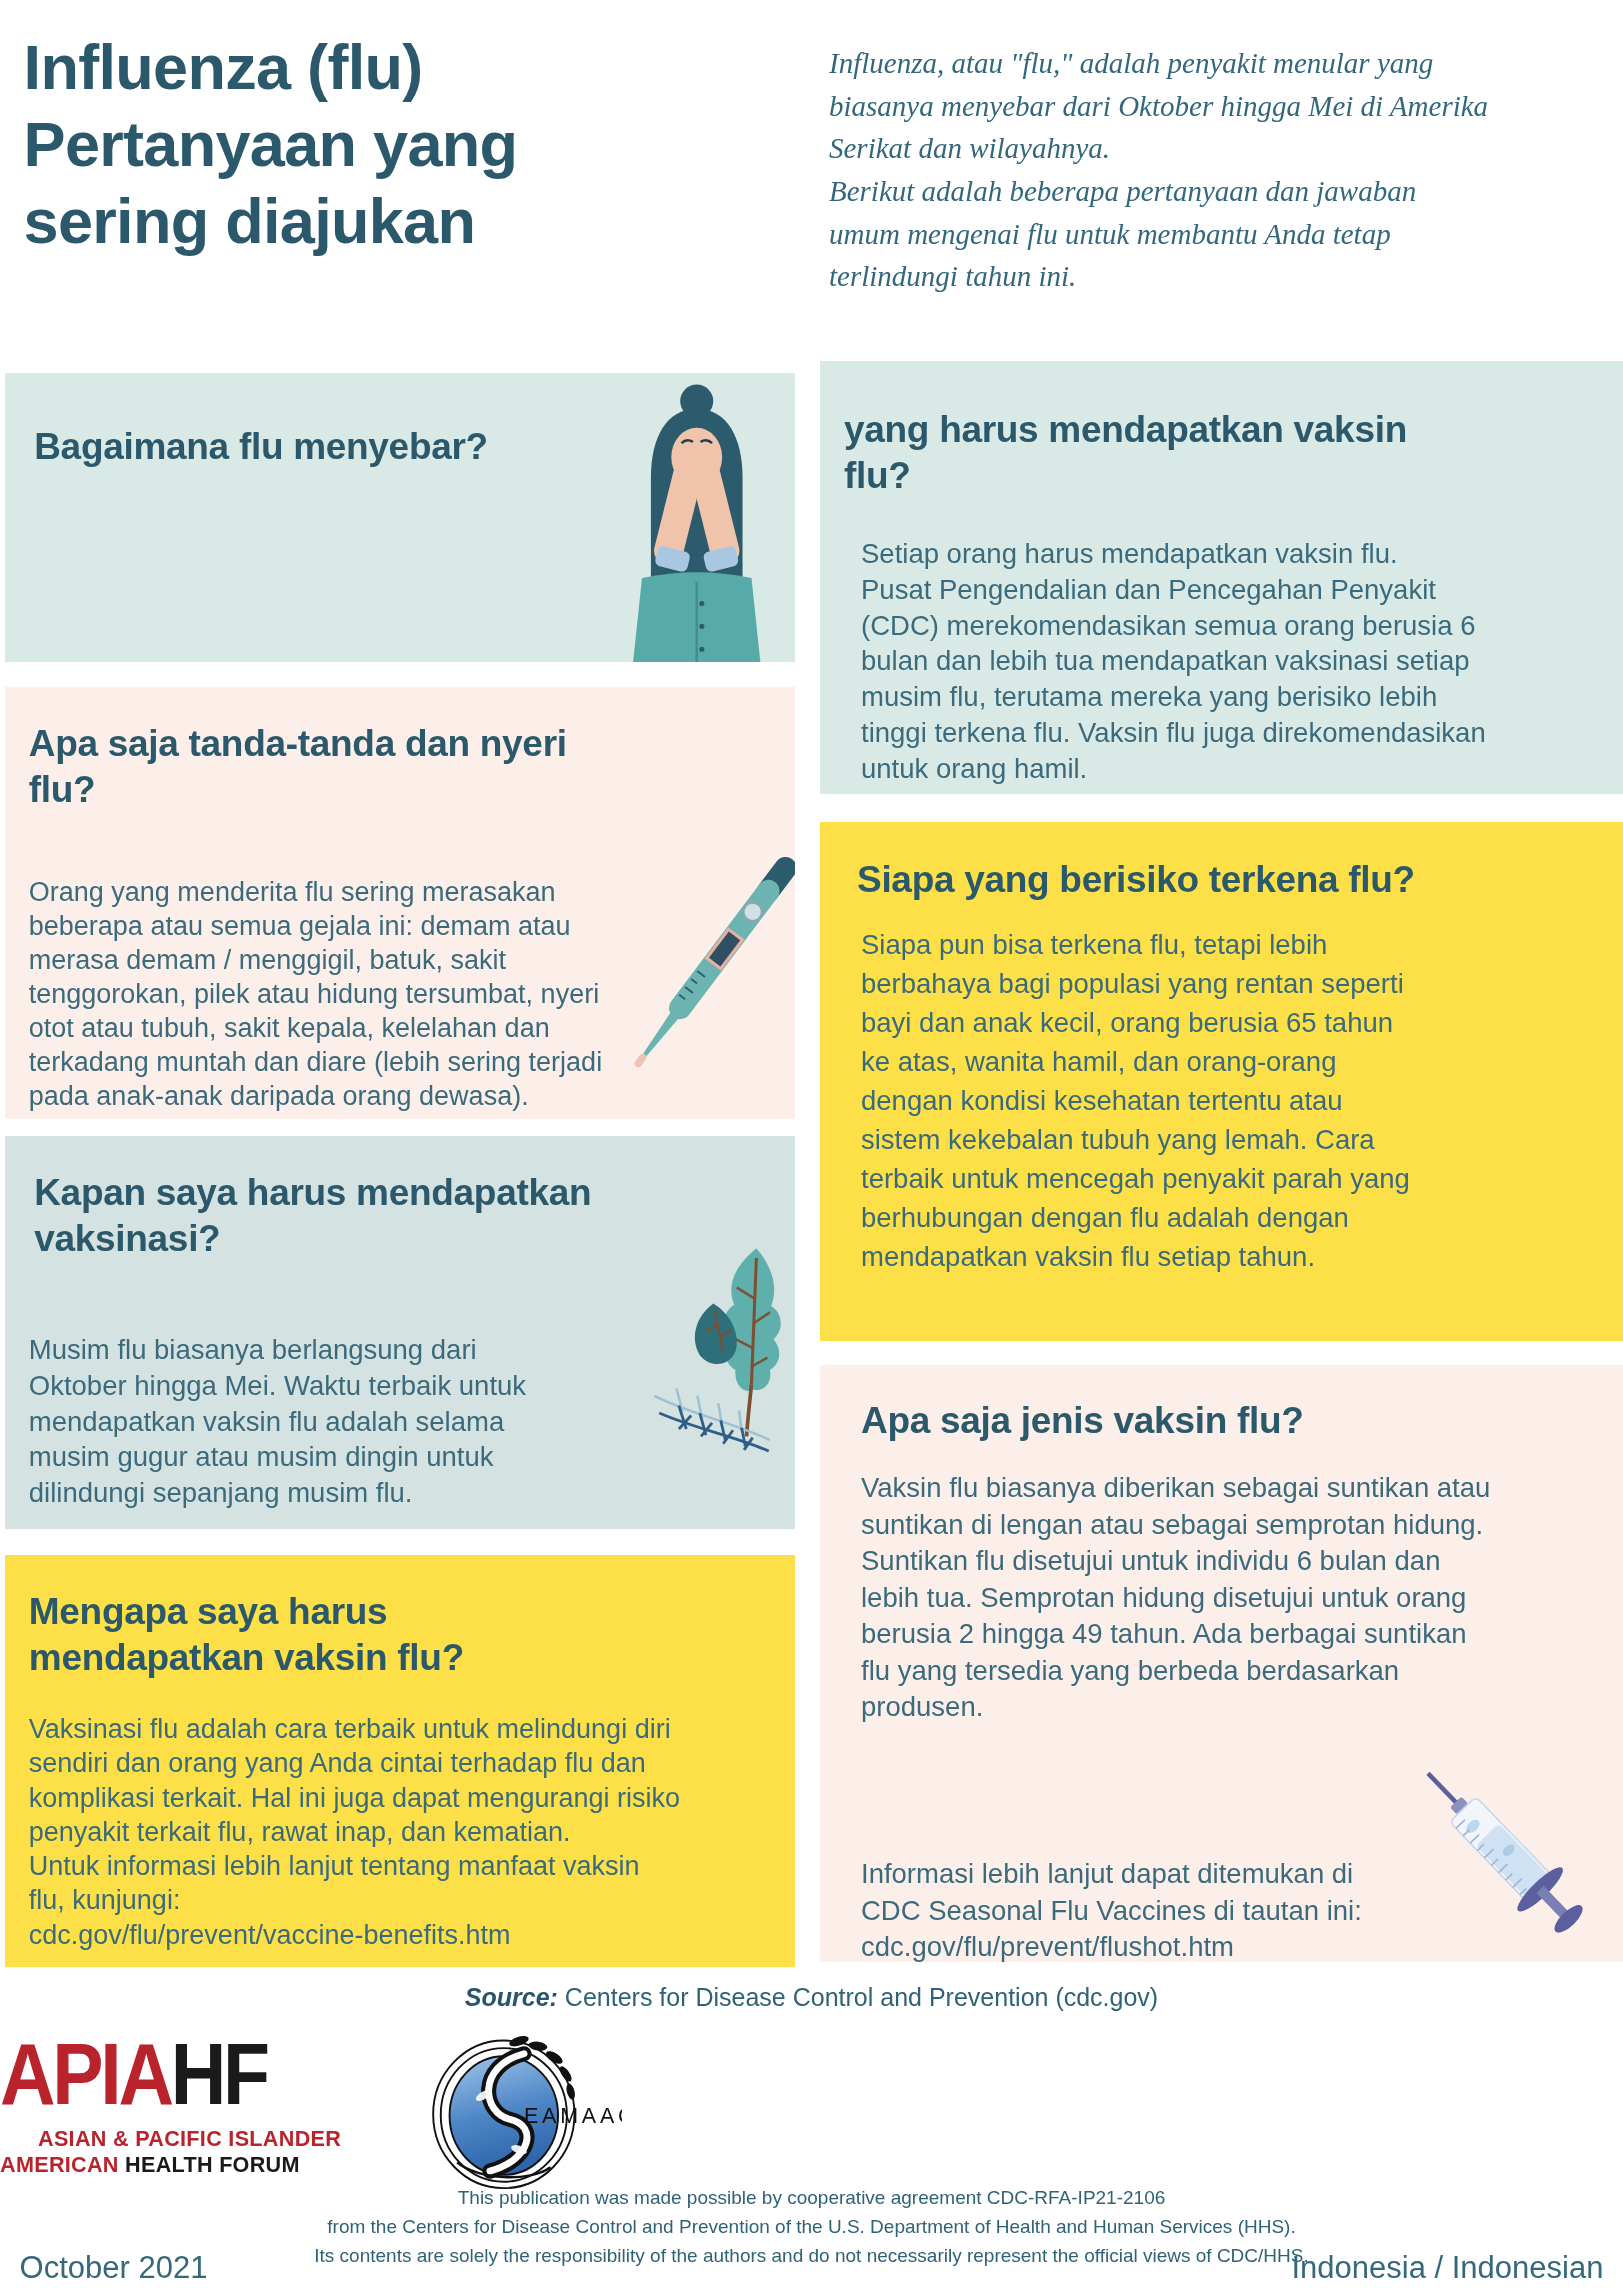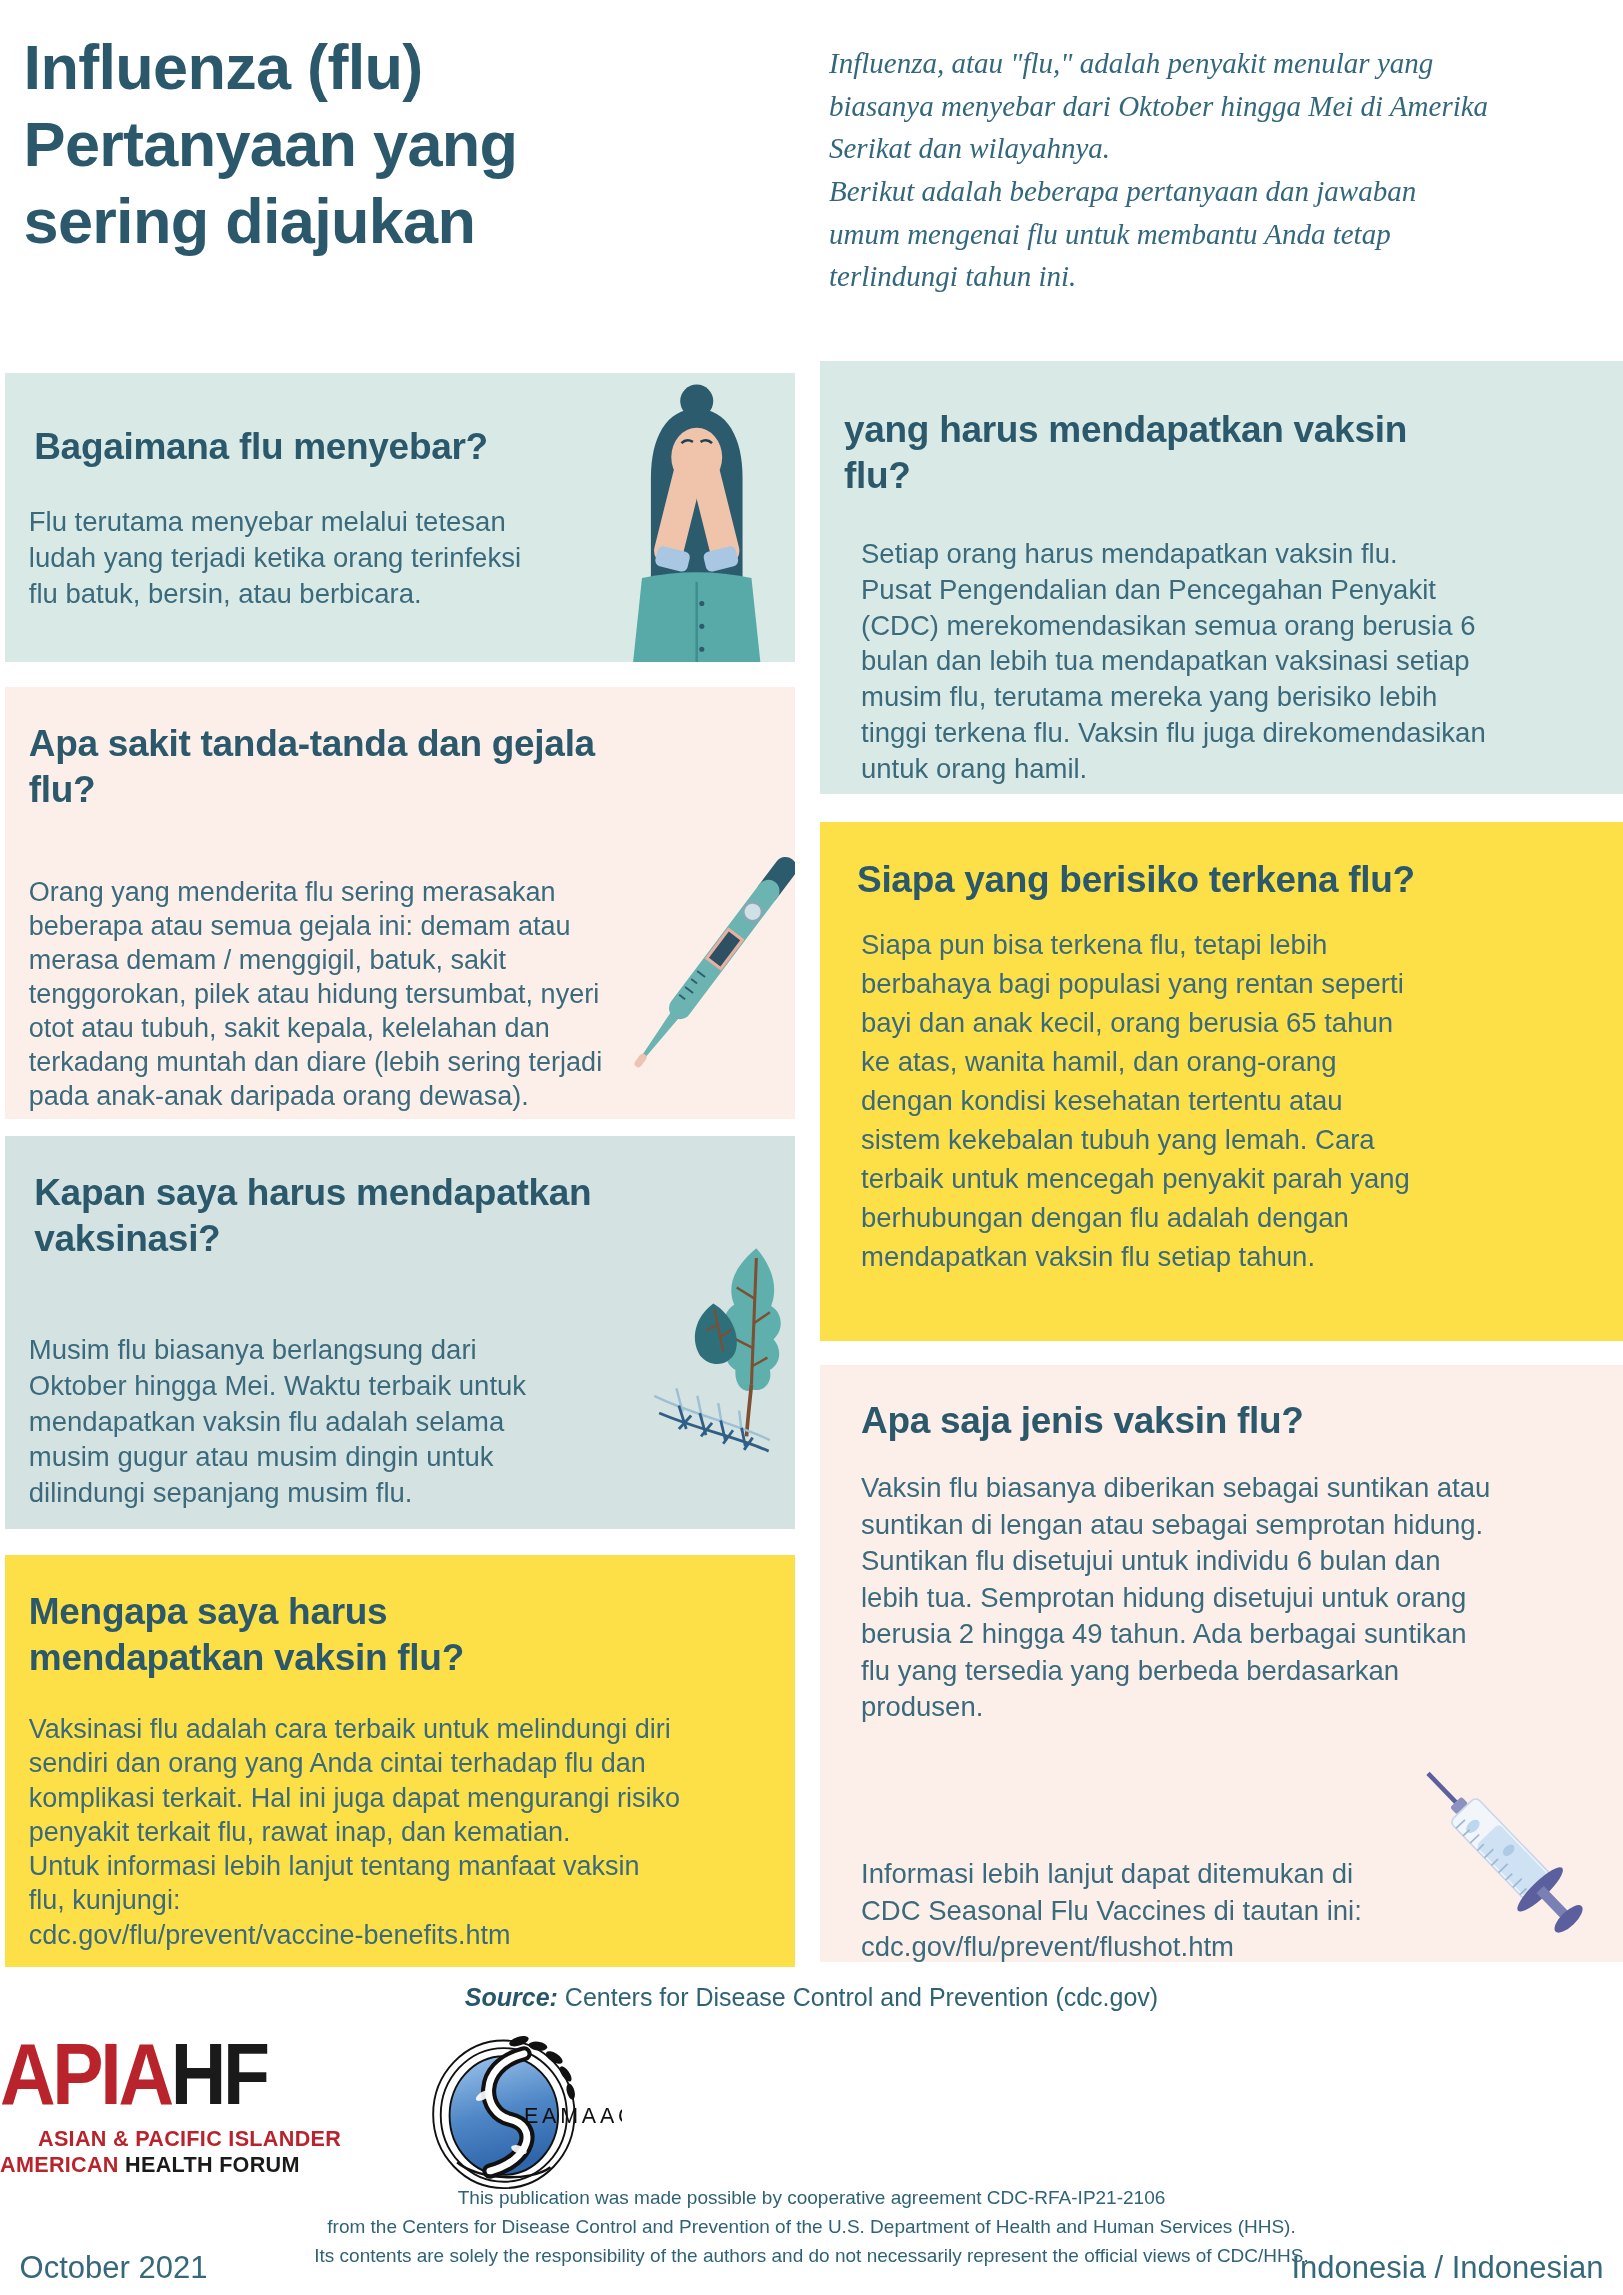--- a/index.html
+++ b/index.html
@@ -101,23 +101,20 @@
 sering diajukan</div>
   <div id="intro-text" class="pre">Influenza, atau "flu," adalah penyakit menular yang
 biasanya menyebar dari Oktober hingga Mei di Amerika
 Serikat dan wilayahnya.
 Berikut adalah beberapa pertanyaan dan jawaban
 umum mengenai flu untuk membantu Anda tetap
 terlindungi tahun ini.</div>
 
   <div id="box-l1" class="box mint">
     <div class="box-title pre">Bagaimana flu menyebar?</div>
-    <div class="box-body pre">Flu terutama menyebar melalui tetesan
-ludah yang terjadi ketika orang terinfeksi
-flu batuk, bersin, atau berbicara.</div>
     <svg id="woman-illu" class="illu" viewBox="0 0 300 440">
       <circle cx="152" cy="30" r="26" fill="#2d5b6e"></circle>
       <path d="M152,42 C104,42 80,88 80,150 L80,310 L224,310 L224,150 C224,88 200,42 152,42 Z" fill="#2d5b6e"></path>
       <ellipse cx="152" cy="118" rx="40" ry="46" fill="#f0c4aa"></ellipse>
       <path d="M128,96 Q136,88 146,94" stroke="#1f3f4e" stroke-width="4" fill="none"></path>
       <path d="M158,94 Q168,88 176,96" stroke="#1f3f4e" stroke-width="4" fill="none"></path>
       <path d="M66,308 Q152,290 238,308 L252,440 L52,440 Z" fill="#57aaa8"></path>
       <line x1="152" y1="314" x2="152" y2="440" stroke="#3f8f8e" stroke-width="4"></line>
       <g fill="#f0c4aa">
         <rect x="100" y="120" width="46" height="170" rx="23" transform="rotate(14 123 205)"></rect>
@@ -127,21 +124,21 @@
       <rect x="164" y="262" width="52" height="32" rx="9" fill="#a9c7e2" transform="rotate(-14 190 278)"></rect>
       <g fill="#2d5b6e">
         <circle cx="160" cy="348" r="4"></circle>
         <circle cx="160" cy="384" r="4"></circle>
         <circle cx="160" cy="420" r="4"></circle>
       </g>
     </svg>
   </div>
 
   <div id="box-l2" class="box pink">
-    <div class="box-title pre">Apa sakit tanda-tanda dan gejala
+    <div class="box-title pre">Apa saja tanda-tanda dan nyeri
 flu?</div>
     <div class="box-body pre">Orang yang menderita flu sering merasakan
 beberapa atau semua gejala ini: demam atau
 merasa demam / menggigil, batuk, sakit
 tenggorokan, pilek atau hidung tersumbat, nyeri
 otot atau tubuh, sakit kepala, kelelahan dan
 terkadang muntah dan diare (lebih sering terjadi
 pada anak-anak daripada orang dewasa).</div>
     <svg id="thermo-illu" class="illu" viewBox="0 0 140 430">
       <rect x="52" y="6" width="36" height="84" rx="18" fill="#2d5b6e"></rect>

